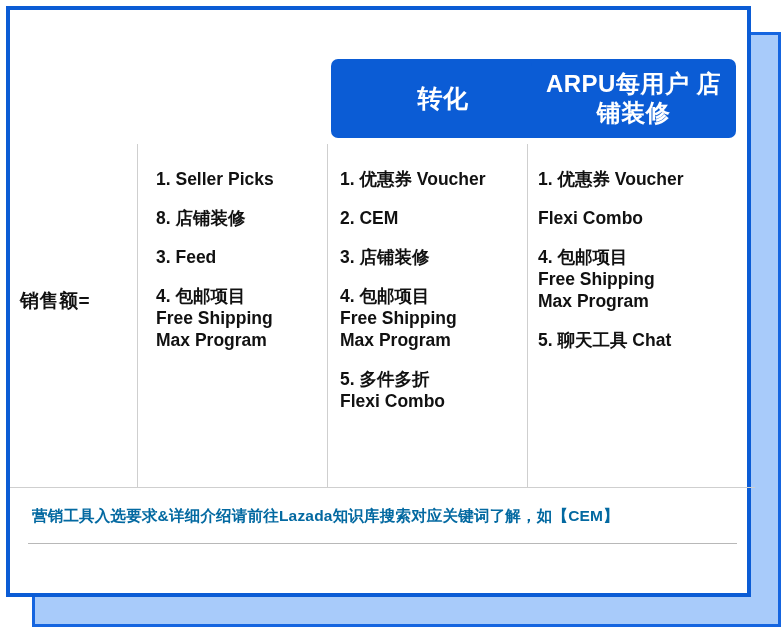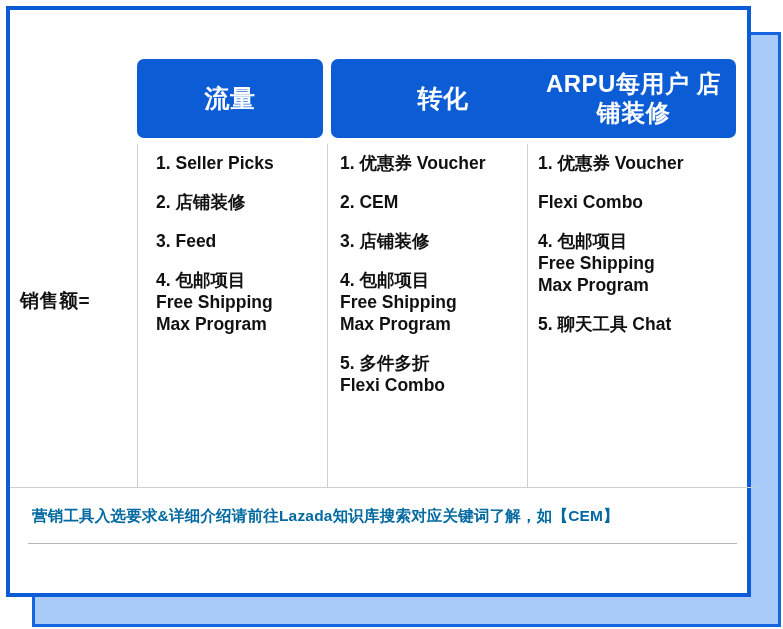--- a/index.html
+++ b/index.html
@@ -119,21 +119,21 @@
     top: 142px;
     color: #111111;
     font-size: 17.5px;
     font-weight: bold;
     line-height: 1.26;
   }
   #body-traffic    { left: 146px; width: 165px; }
   #body-conversion { left: 330px; width: 180px; }
   #body-arpu       { left: 528px; width: 205px; }
 
-  .col-body .item { margin-bottom: 17px; }
+  .col-body .item { margin-bottom: 17px; margin-top: 16px; }
   .col-body .item:last-child { margin-bottom: 0; }
   .item .line { display: block; white-space: nowrap; }
 
   
   #footer-note {
     position: absolute;
     left: 22px;
     top: 496px;
     width: 706px;
     font-size: 15.5px;
@@ -146,41 +146,40 @@
 </head>
 <body>
 
 <div id="shadow-frame"></div>
 
 <div id="card">
   <div id="matrix">
 
     <div id="row-label">销售额=</div>
 
-    <div class="col-header" id="header-traffic">流量</div>
 
     <div class="col-header" id="header-conversion">转化</div>
 
     <div class="col-header" id="header-arpu">
       <span>
         <span class="line">ARPU每用户</span>
         <span class="line">店铺装修</span>
       </span>
     </div>
 
     <div class="v-divider" id="divider-1"></div>
     <div class="v-divider" id="divider-2"></div>
     <div class="v-divider" id="divider-3"></div>
 
     <div class="col-body" id="body-traffic">
         <div class="item">
           <span class="line">1. Seller Picks</span>
         </div>
         <div class="item">
-          <span class="line">2. 店铺装修</span>
+          <span class="line">8. 店铺装修</span>
         </div>
         <div class="item">
           <span class="line">3. Feed</span>
         </div>
         <div class="item">
           <span class="line">4. 包邮项目</span>
           <span class="line">Free Shipping</span>
           <span class="line">Max Program</span>
         </div>
       </div>

